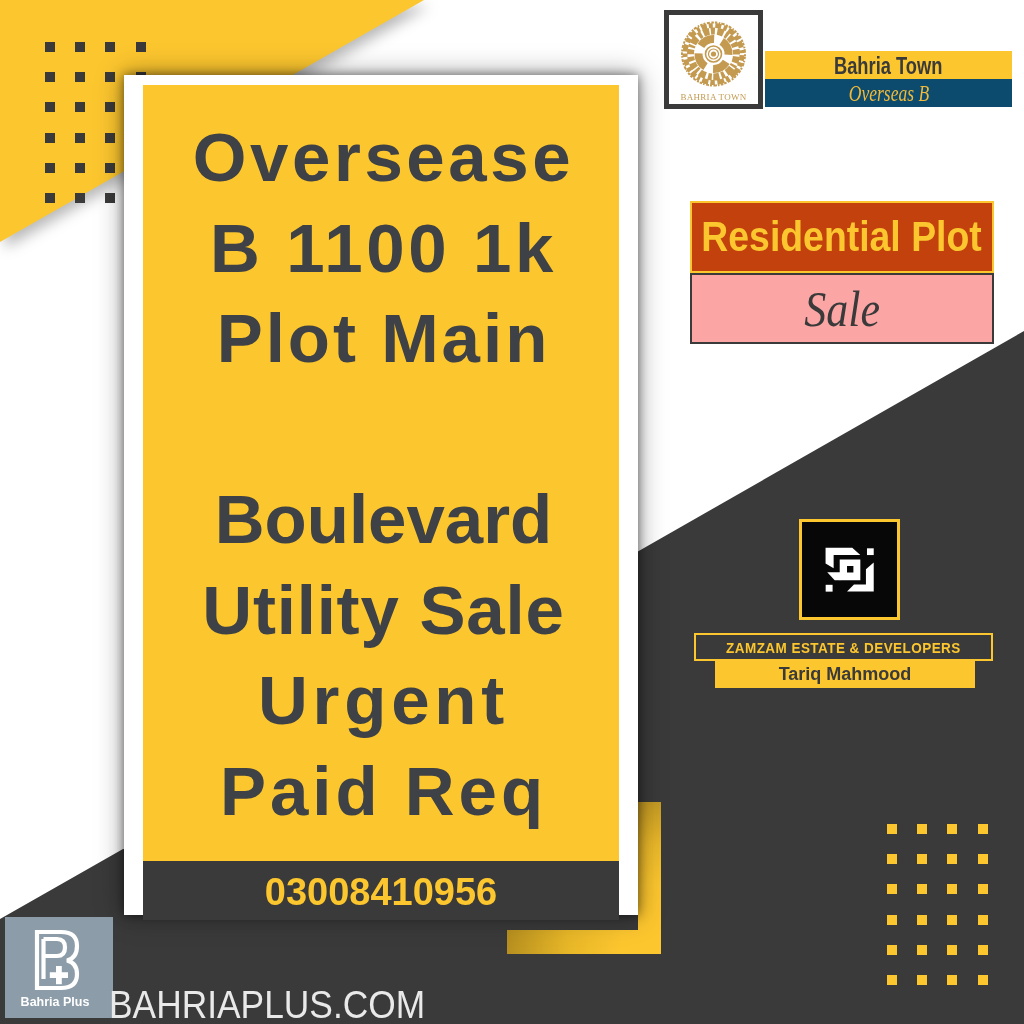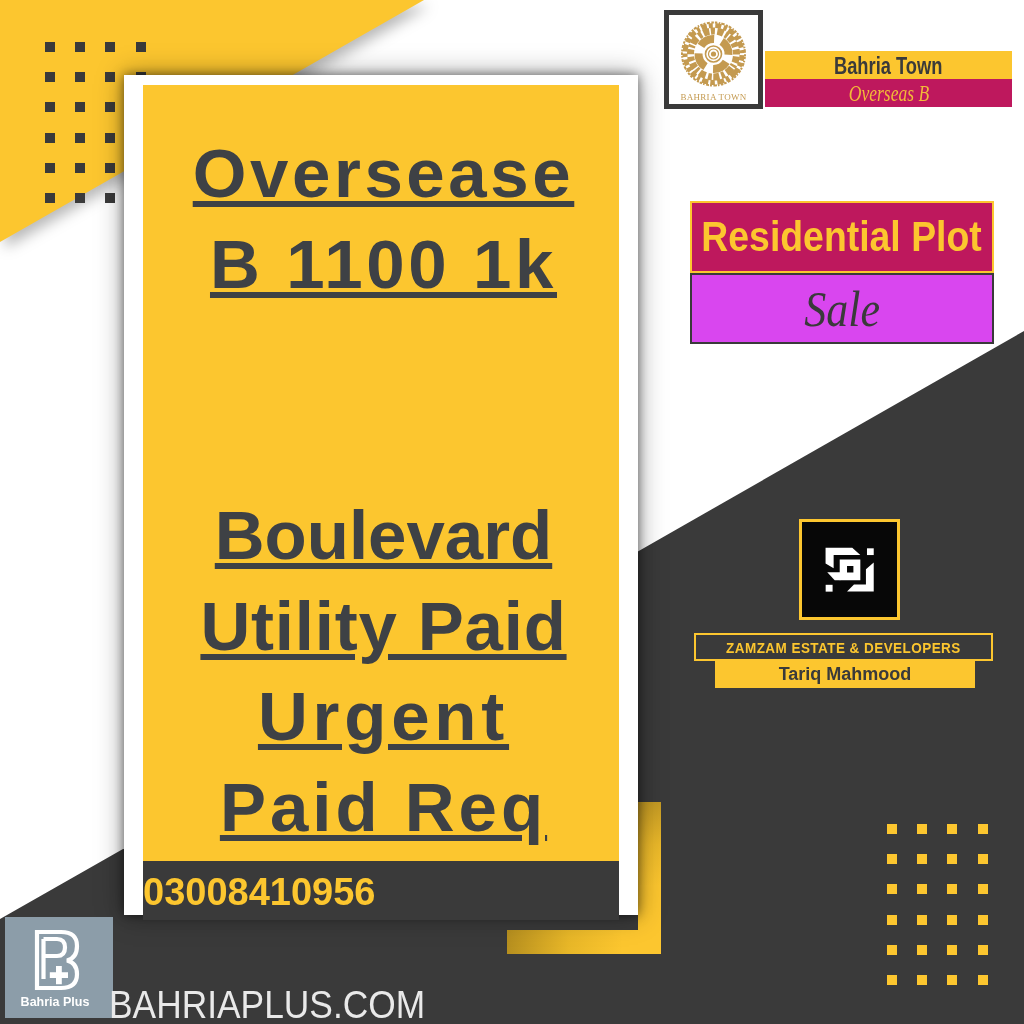--- a/index.html
+++ b/index.html
@@ -44,32 +44,32 @@
 
 <div class="abs" style="left:0;top:0;width:1024px;height:1024px;background:#3a3a3a;clip-path:polygon(637px 552px,1024px 331px,1024px 1024px,0 1024px,0 919px,123px 849px,637px 849px);"></div>
 
 <div class="abs" style="left:638px;top:802px;width:23px;height:152px;background:linear-gradient(to bottom,#c49a24 0%,#eab82a 28%,#fcc62f 55%);"></div>
 <div class="abs" style="left:507px;top:930px;width:154px;height:24px;background:linear-gradient(to right,#b68f1f 0%,#e8b728 40%,#fcc62f 75%);"></div>
 
 <div class="abs" style="left:124px;top:75px;width:514px;height:840px;background:#ffffff;box-shadow:0 0 10px rgba(0,0,0,0.5),0 0 26px rgba(0,0,0,0.38);">
 
   <div class="abs" style="left:19px;top:10px;width:476px;height:776px;background:#fcc62f;">
 
-    <div id="headline" style="padding-top:44px;padding-left:5px;text-align:center;font-weight:bold;color:#3e4145;font-size:69px;line-height:90.5px;white-space:nowrap;text-decoration:underline;">
+    <div id="headline" style="padding-top:28px;padding-left:5px;text-align:center;font-weight:bold;color:#3e4145;font-size:69px;line-height:90.5px;white-space:nowrap;">
 <span style="letter-spacing:3.6px;">Oversease</span><br>
 <span style="letter-spacing:3.6px;">B 1100 1k</span><br>
-<br>
+<span style="letter-spacing:3.0px;">Plot Main</span><br>
 <br>
 <span style="letter-spacing:0px;">Boulevard</span><br>
-<span style="letter-spacing:0.8px;">Utility Paid</span><br>
+<span style="letter-spacing:0.8px;">Utility Sale</span><br>
 <span style="letter-spacing:4.8px;">Urgent</span><br>
 <span style="letter-spacing:4.0px;">Paid Req</span></div>
   </div>
 
-  <div class="abs" style="left:19px;top:786px;width:476px;height:59px;background:#3a3a3a;display:flex;align-items:center;justify-content:flex-start;">
+  <div class="abs" style="left:19px;top:786px;width:476px;height:59px;background:#3a3a3a;display:flex;align-items:center;justify-content:center;">
     <div style="color:#fcc62f;font-weight:bold;font-size:38px;margin-top:3px;">03008410956</div>
   </div>
 </div>
 
 <div class="abs" style="left:664px;top:10px;width:99px;height:99px;background:#ffffff;border:5px solid #3a3a3a;box-sizing:border-box;">
 
   <svg width="89" height="89" viewBox="0 0 89 89" style="position:absolute;left:0;top:0;">
     <g fill="none" stroke="#c49a50">
       <circle cx="44.5" cy="39" r="8" stroke-width="1.6"></circle>
       <circle cx="44.5" cy="39" r="5" stroke-width="1.2"></circle>
@@ -81,29 +81,29 @@
     </g>
   </svg>
 
   <div style="position:absolute;left:0;top:77px;width:89px;text-align:center;font-family:'Liberation Serif',serif;font-size:9px;color:#c49a50;letter-spacing:0.3px;">BAHRIA TOWN</div>
 </div>
 
 <div class="abs" style="left:765px;top:51px;width:247px;height:28px;background:#fcc62f;display:flex;align-items:center;justify-content:center;">
   <div style="font-weight:bold;font-size:23px;color:#3a3a3a;transform:scaleX(0.795);margin-top:2px;">Bahria Town</div>
 </div>
 
-<div class="abs" style="left:765px;top:79px;width:247px;height:28px;background:#be185d;display:flex;align-items:center;justify-content:center;">
+<div class="abs" style="left:765px;top:79px;width:247px;height:28px;background:#0c4a6e;display:flex;align-items:center;justify-content:center;">
   <div style="font-family:'Liberation Serif',serif;font-style:italic;font-size:24px;color:#f2ba38;transform:scaleX(0.73);">Overseas B</div>
 </div>
 
-<div class="abs" style="left:690px;top:201px;width:304px;height:72px;background:#be185d;border:2px solid #fcc62f;box-sizing:border-box;display:flex;align-items:center;justify-content:center;">
+<div class="abs" style="left:690px;top:201px;width:304px;height:72px;background:#c2410c;border:2px solid #fcc62f;box-sizing:border-box;display:flex;align-items:center;justify-content:center;">
   <div style="font-weight:bold;font-size:42px;color:#fcc62f;white-space:nowrap;transform:scaleX(0.89);">Residential Plot</div>
 </div>
 
-<div class="abs" style="left:690px;top:273px;width:304px;height:71px;background:#d946ef;border:2.5px solid #3a3a3a;box-sizing:border-box;display:flex;align-items:center;justify-content:center;">
+<div class="abs" style="left:690px;top:273px;width:304px;height:71px;background:#fca5a5;border:2.5px solid #3a3a3a;box-sizing:border-box;display:flex;align-items:center;justify-content:center;">
   <div style="font-family:'Liberation Serif',serif;font-style:italic;font-size:50px;color:#3a3a3a;transform:scaleX(0.88);">Sale</div>
 </div>
 
 <div class="abs" style="left:799px;top:519px;width:101px;height:101px;background:#070707;border:3px solid #fcc62f;box-sizing:border-box;">
   
   <svg width="95" height="95" viewBox="0 0 100 100">
     <g fill="#ffffff">
       <path d="M24.8 27.2 H52.9 L61.4 34.8 H33.3 V48.8 L24.8 43.8 Z"></path>
       <path d="M26.6 52.9 H40.3 V61.4 H34.4 Z"></path>
       <path fill-rule="evenodd" d="M39.7 39.5 H61.4 V61.4 H39.7 Z M47.4 46.2 H54.1 V53.2 H47.4 Z"></path>

